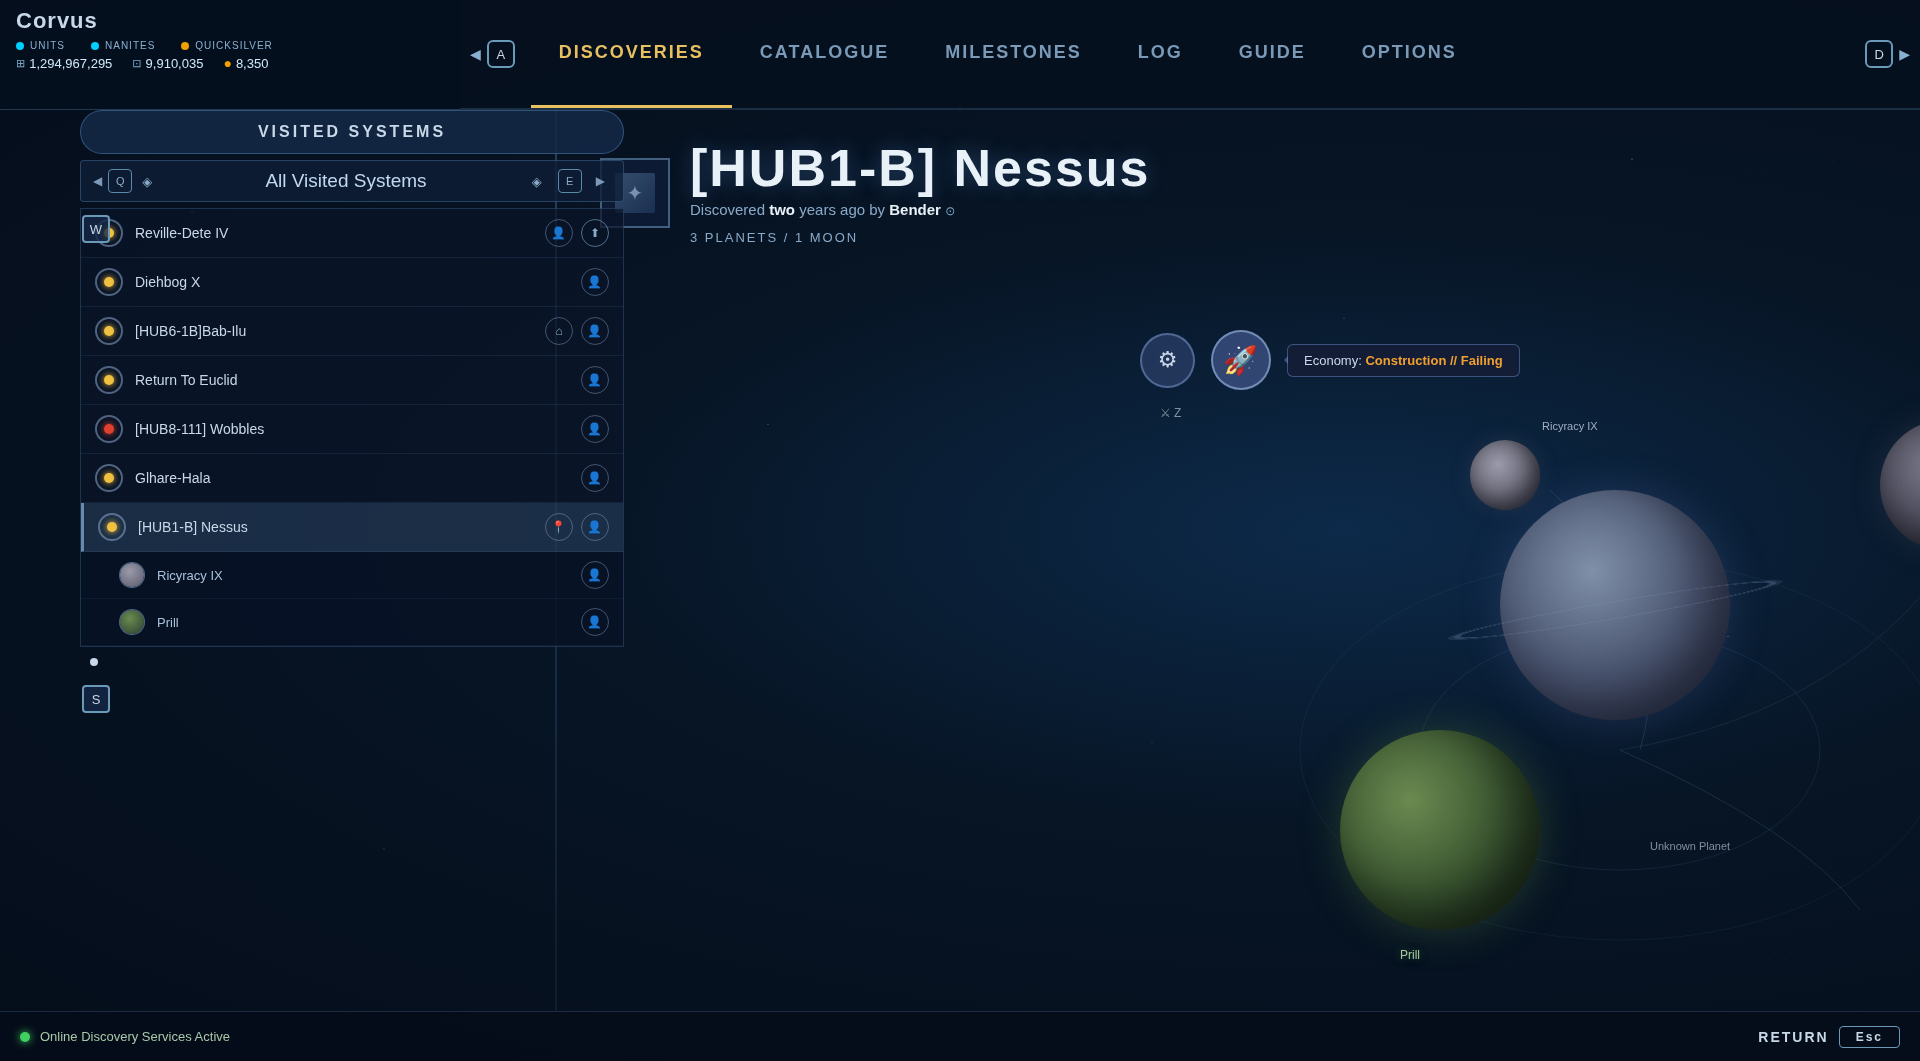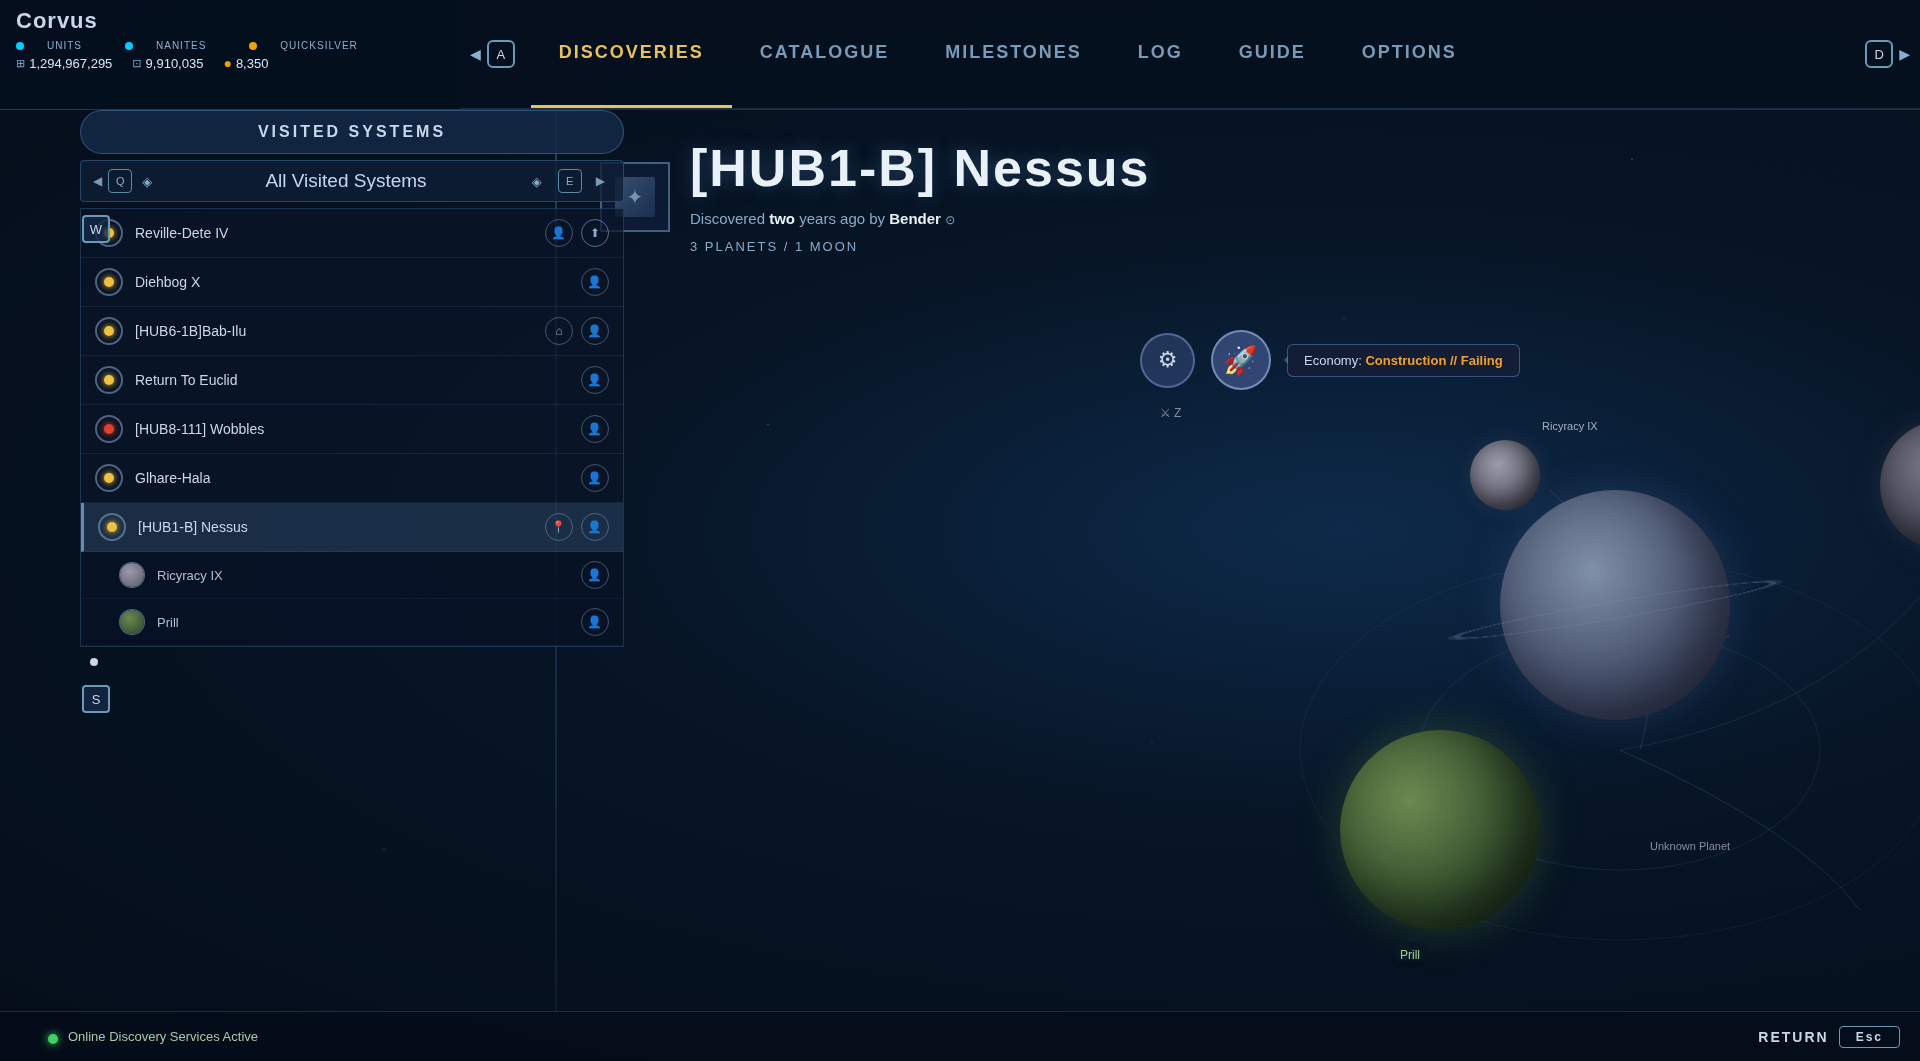--- a/index.html
+++ b/index.html
@@ -363,21 +363,21 @@
       font-weight: bold;
       color: #e8f0f8;
       letter-spacing: 2px;
       line-height: 1.1;
       text-shadow: 0 0 20px rgba(100,160,240,0.3);
     }
 
     .system-subtitle {
       font-size: 15px;
       color: #8aaac8;
-      margin-top: 13px;
+      margin-top: 4px;
     }
 
     .system-subtitle strong {
       color: #e8f0f8;
     }
 
     .system-stats {
       font-size: 13px;
       color: #8aaac8;
       letter-spacing: 2px;
@@ -570,23 +570,22 @@
       background: rgba(5, 12, 25, 0.9);
       border-top: 1px solid rgba(80,120,160,0.3);
       display: flex;
       align-items: center;
       padding: 0 20px;
       z-index: 20;
     }
 
     .online-status {
       display: flex;
-      align-items: flex-end;
+      align-items: center;
       gap: 10px;
-      margin-left: 28px;
     }
 
     .online-dot {
       width: 10px;
       height: 10px;
       border-radius: 50%;
       background: #40d060;
       box-shadow: 0 0 8px #40d060;
     }
 
@@ -639,21 +638,21 @@
 <div class="grid-dots" style="bottom:80px; right:60px;">
   · · · · · ·<br>· · · · · ·<br>· · · · · ·
 </div>
 <div class="grid-dots" style="top:200px; left:560px;">
   · · · ·<br>· · · ·<br>· · · ·
 </div>
 
 <div class="top-bar">
   <div class="player-info">
     <div class="player-name">Corvus</div>
-    <div style="display:flex; gap:23px; margin-bottom:4px;">
+    <div style="display:flex; gap:6px; margin-bottom:4px;">
       <span style="width:8px;height:8px;border-radius:50%;background:#00cfff;display:inline-block;margin-top:2px;"></span>
       <span class="currency-label">Units</span>
       <span style="width:8px;height:8px;border-radius:50%;background:#00cfff;display:inline-block;margin-top:2px;margin-left:20px;"></span>
       <span class="currency-label">Nanites</span>
       <span style="width:8px;height:8px;border-radius:50%;background:#f0a000;display:inline-block;margin-top:2px;margin-left:20px;"></span>
       <span class="currency-label">Quicksilver</span>
     </div>
     <div class="currency-row">
       <div class="currency-value">
         <span style="font-size:11px; color:#78a8c8;">⊞</span>

